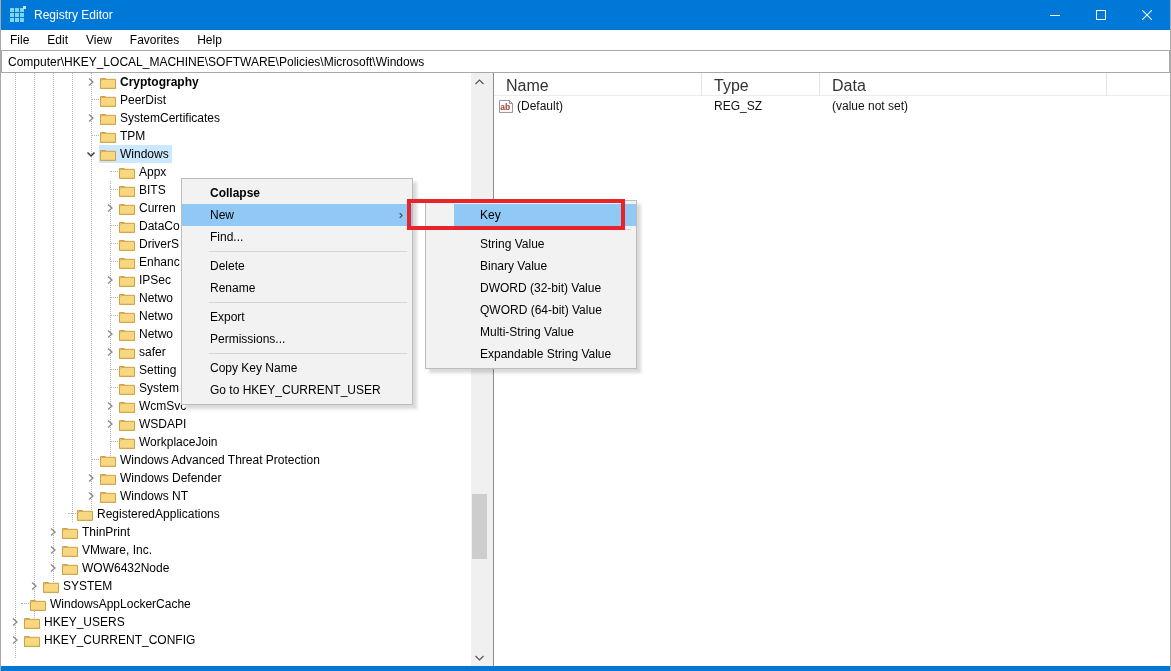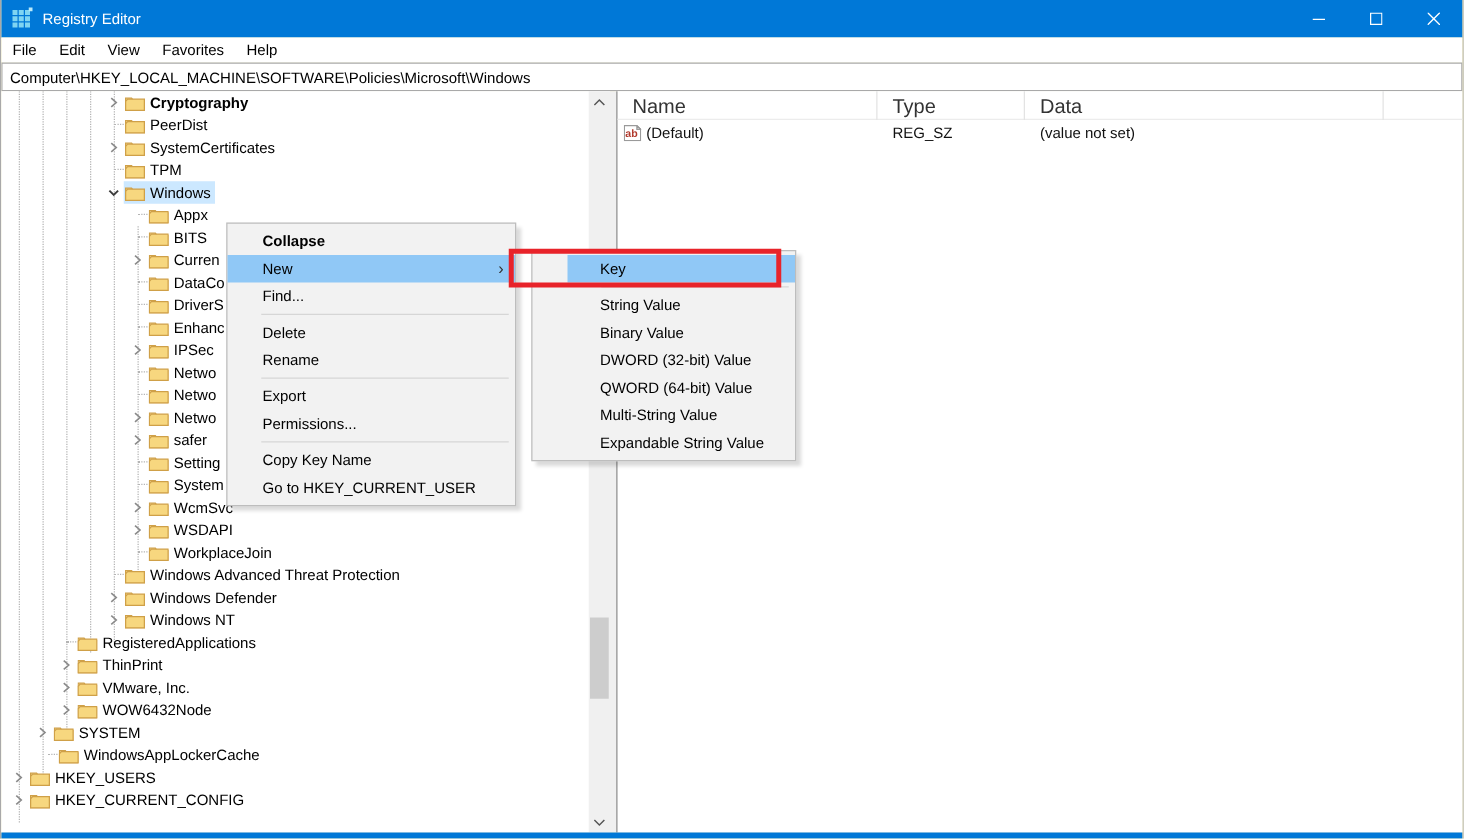--- a/index.html
+++ b/index.html
@@ -1,18 +1,18 @@
 <!DOCTYPE html>
 <html><head>
 <meta charset="utf-8">
 <style>
   * { margin:0; padding:0; box-sizing:border-box; }
   html,body { width:1171px; height:671px; font-family:"Liberation Sans", sans-serif; }
   #window {
-    position:relative; width:1171px; height:671px; background:#fef9c3; overflow:hidden;
+    position:relative; width:1171px; height:671px; background:#f0abfc; overflow:hidden;
     border-left:1px solid #a9a9a9; border-right:1px solid #a9a9a9;
   }
   
   #titlebar { position:absolute; left:0; top:0; right:0; height:30px; background:#0078d7; display:flex; align-items:center; color:#fff; }
   #app-icon { width:16px; height:16px; margin:0 8px 0 9px; position:relative; }
   #app-icon .cell { position:absolute; width:4px; height:4px; background:#7fd4f2; }
   #app-icon .cell.lite { background:#b9e9fa; width:3px; height:3px; }
   #titlebar-title { font-size:12px; }
   #win-controls { margin-left:auto; display:flex; height:30px; }
   .win-btn { width:46px; height:30px; display:flex; align-items:center; justify-content:center; }
@@ -404,87 +404,87 @@
               </svg>
             </span>
             <span class="tree-item">
               <svg class="folder" width="16" height="13" viewBox="0 0 16 13">
                 <path d="M0.5 2.5 h4.8 l1.2 1.8 h9 v8 h-15 z" fill="#fce7a8" stroke="#cfa048"></path>
                 <path d="M0.5 5 l1.6 -1.7 h13.4 v9 h-15 z" fill="#f7d77f" stroke="#cfa048"></path>
               </svg>
               <span class="tree-label">Windows NT</span>
             </span>
           </div>
+          <div class="tree-row" style="padding-left: 59px;">
+            <span class="expander stub"></span>
+            <span class="tree-item">
+              <svg class="folder" width="16" height="13" viewBox="0 0 16 13">
+                <path d="M0.5 2.5 h4.8 l1.2 1.8 h9 v8 h-15 z" fill="#fce7a8" stroke="#cfa048"></path>
+                <path d="M0.5 5 l1.6 -1.7 h13.4 v9 h-15 z" fill="#f7d77f" stroke="#cfa048"></path>
+              </svg>
+              <span class="tree-label">RegisteredApplications</span>
+            </span>
+          </div>
           <div class="tree-row" style="padding-left: 44px;">
-            <span class="expander stub"></span>
-            <span class="tree-item">
-              <svg class="folder" width="16" height="13" viewBox="0 0 16 13">
-                <path d="M0.5 2.5 h4.8 l1.2 1.8 h9 v8 h-15 z" fill="#fce7a8" stroke="#cfa048"></path>
-                <path d="M0.5 5 l1.6 -1.7 h13.4 v9 h-15 z" fill="#f7d77f" stroke="#cfa048"></path>
-              </svg>
-              <span class="tree-label">RegisteredApplications</span>
+            <span class="expander">
+              <svg width="16" height="16">
+                <path d="M6 4.5 L10 8 L6 11.5" fill="none" stroke="#8a8a8a" stroke-width="1.3"></path>
+              </svg>
+            </span>
+            <span class="tree-item">
+              <svg class="folder" width="16" height="13" viewBox="0 0 16 13">
+                <path d="M0.5 2.5 h4.8 l1.2 1.8 h9 v8 h-15 z" fill="#fce7a8" stroke="#cfa048"></path>
+                <path d="M0.5 5 l1.6 -1.7 h13.4 v9 h-15 z" fill="#f7d77f" stroke="#cfa048"></path>
+              </svg>
+              <span class="tree-label">ThinPrint</span>
             </span>
           </div>
           <div class="tree-row" style="padding-left: 44px;">
             <span class="expander">
               <svg width="16" height="16">
                 <path d="M6 4.5 L10 8 L6 11.5" fill="none" stroke="#8a8a8a" stroke-width="1.3"></path>
               </svg>
             </span>
             <span class="tree-item">
               <svg class="folder" width="16" height="13" viewBox="0 0 16 13">
                 <path d="M0.5 2.5 h4.8 l1.2 1.8 h9 v8 h-15 z" fill="#fce7a8" stroke="#cfa048"></path>
                 <path d="M0.5 5 l1.6 -1.7 h13.4 v9 h-15 z" fill="#f7d77f" stroke="#cfa048"></path>
               </svg>
-              <span class="tree-label">ThinPrint</span>
+              <span class="tree-label">VMware, Inc.</span>
             </span>
           </div>
           <div class="tree-row" style="padding-left: 44px;">
             <span class="expander">
               <svg width="16" height="16">
                 <path d="M6 4.5 L10 8 L6 11.5" fill="none" stroke="#8a8a8a" stroke-width="1.3"></path>
               </svg>
             </span>
             <span class="tree-item">
               <svg class="folder" width="16" height="13" viewBox="0 0 16 13">
                 <path d="M0.5 2.5 h4.8 l1.2 1.8 h9 v8 h-15 z" fill="#fce7a8" stroke="#cfa048"></path>
                 <path d="M0.5 5 l1.6 -1.7 h13.4 v9 h-15 z" fill="#f7d77f" stroke="#cfa048"></path>
               </svg>
-              <span class="tree-label">VMware, Inc.</span>
-            </span>
-          </div>
-          <div class="tree-row" style="padding-left: 44px;">
-            <span class="expander">
-              <svg width="16" height="16">
-                <path d="M6 4.5 L10 8 L6 11.5" fill="none" stroke="#8a8a8a" stroke-width="1.3"></path>
-              </svg>
-            </span>
-            <span class="tree-item">
-              <svg class="folder" width="16" height="13" viewBox="0 0 16 13">
-                <path d="M0.5 2.5 h4.8 l1.2 1.8 h9 v8 h-15 z" fill="#fce7a8" stroke="#cfa048"></path>
-                <path d="M0.5 5 l1.6 -1.7 h13.4 v9 h-15 z" fill="#f7d77f" stroke="#cfa048"></path>
-              </svg>
               <span class="tree-label">WOW6432Node</span>
             </span>
           </div>
           <div class="tree-row" style="padding-left: 25px;">
             <span class="expander">
               <svg width="16" height="16">
                 <path d="M6 4.5 L10 8 L6 11.5" fill="none" stroke="#8a8a8a" stroke-width="1.3"></path>
               </svg>
             </span>
             <span class="tree-item">
               <svg class="folder" width="16" height="13" viewBox="0 0 16 13">
                 <path d="M0.5 2.5 h4.8 l1.2 1.8 h9 v8 h-15 z" fill="#fce7a8" stroke="#cfa048"></path>
                 <path d="M0.5 5 l1.6 -1.7 h13.4 v9 h-15 z" fill="#f7d77f" stroke="#cfa048"></path>
               </svg>
               <span class="tree-label">SYSTEM</span>
             </span>
           </div>
-          <div class="tree-row" style="padding-left: 29px; text-align: right;">
+          <div class="tree-row" style="padding-left: 12px; text-align: right;">
             <span class="expander stub"></span>
             <span class="tree-item">
               <svg class="folder" width="16" height="13" viewBox="0 0 16 13">
                 <path d="M0.5 2.5 h4.8 l1.2 1.8 h9 v8 h-15 z" fill="#fce7a8" stroke="#cfa048"></path>
                 <path d="M0.5 5 l1.6 -1.7 h13.4 v9 h-15 z" fill="#f7d77f" stroke="#cfa048"></path>
               </svg>
               <span class="tree-label">WindowsAppLockerCache</span>
             </span>
           </div>
           <div class="tree-row" style="padding-left: 6px;">

